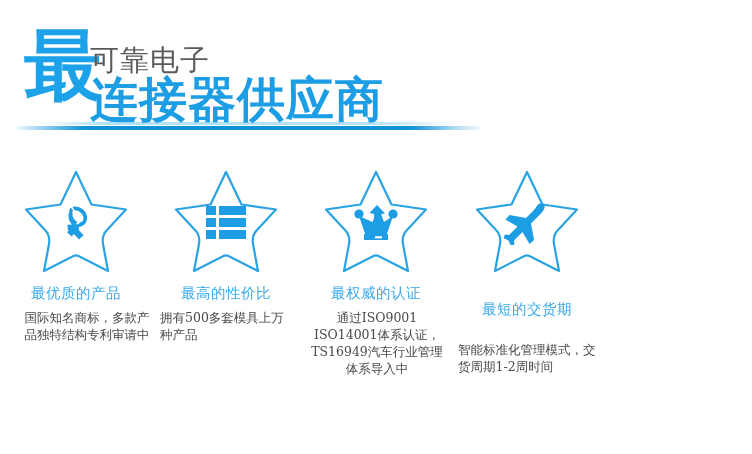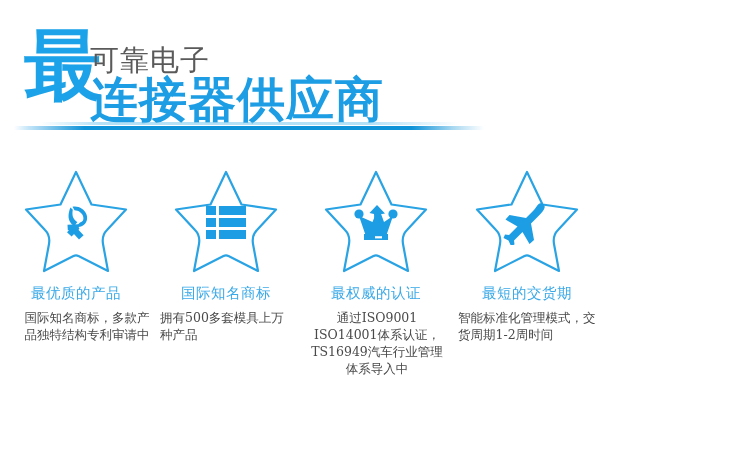--- a/index.html
+++ b/index.html
@@ -141,21 +141,21 @@
     font-family: "DejaVu Serif", "Liberation Serif", serif;
   }
 
   
   .feature:nth-child(1) { width: 152px; }
   .feature:nth-child(1) .feature-desc { width: 134px; padding-left: 2px; margin-left: 29px; }
   .feature:nth-child(2) { width: 148px; }
   .feature:nth-child(2) .feature-desc { width: 136px; padding-left: 4px; }
   .feature:nth-child(3) { width: 152px; }
   .feature:nth-child(3) .feature-desc { width: 142px; padding-left: 2px; text-align: center; }
-  .feature:nth-child(4) { width: 150px; }
+  .feature:nth-child(4) { width: 150px; gap: 16px; }
   .feature:nth-child(4) .feature-desc { width: 140px; padding-left: 2px; }
   .feature:nth-child(5) { width: 150px; }
   .feature:nth-child(5) .feature-desc { width: 128px; padding-left: 8px; }
 </style>
 </head>
 <body>
 
 <div class="banner-header">
   <div class="hero-big-char">最</div>
   <div class="hero-line-1">可靠电子</div>
@@ -198,21 +198,21 @@
             <rect x="2" y="1" width="10" height="9"></rect>
             <rect x="15" y="1" width="27" height="9"></rect>
             <rect x="2" y="13" width="10" height="9"></rect>
             <rect x="15" y="13" width="27" height="9"></rect>
             <rect x="2" y="25" width="10" height="9"></rect>
             <rect x="15" y="25" width="27" height="9"></rect>
           </g>
         </svg>
       </div>
     </div>
-    <div class="feature-title">国际知名商标</div>
+    <div class="feature-title">最高的性价比</div>
     <div class="feature-desc">拥有500多套模具上万种产品</div>
   </div>
 
   <div class="feature">
     <div class="feature-star">
       <svg width="110" height="108" viewBox="0 0 110 108">
         <path d="M55 4 L70.5 36.5 L105 41.5 L86 62 C82 66 81 70 82 76 L87 103 L57.5 88 C55.8 87.1 54.2 87.1 52.5 88 L23 103 L28 76 C29 70 28 66 24 62 L5 41.5 L39.5 36.5 Z" fill="none" stroke="#29A3E3" stroke-width="2.2" stroke-linejoin="round"></path>
       </svg>
       <div class="star-icon-glyph">
         <svg width="46" height="44" viewBox="0 0 46 44">

